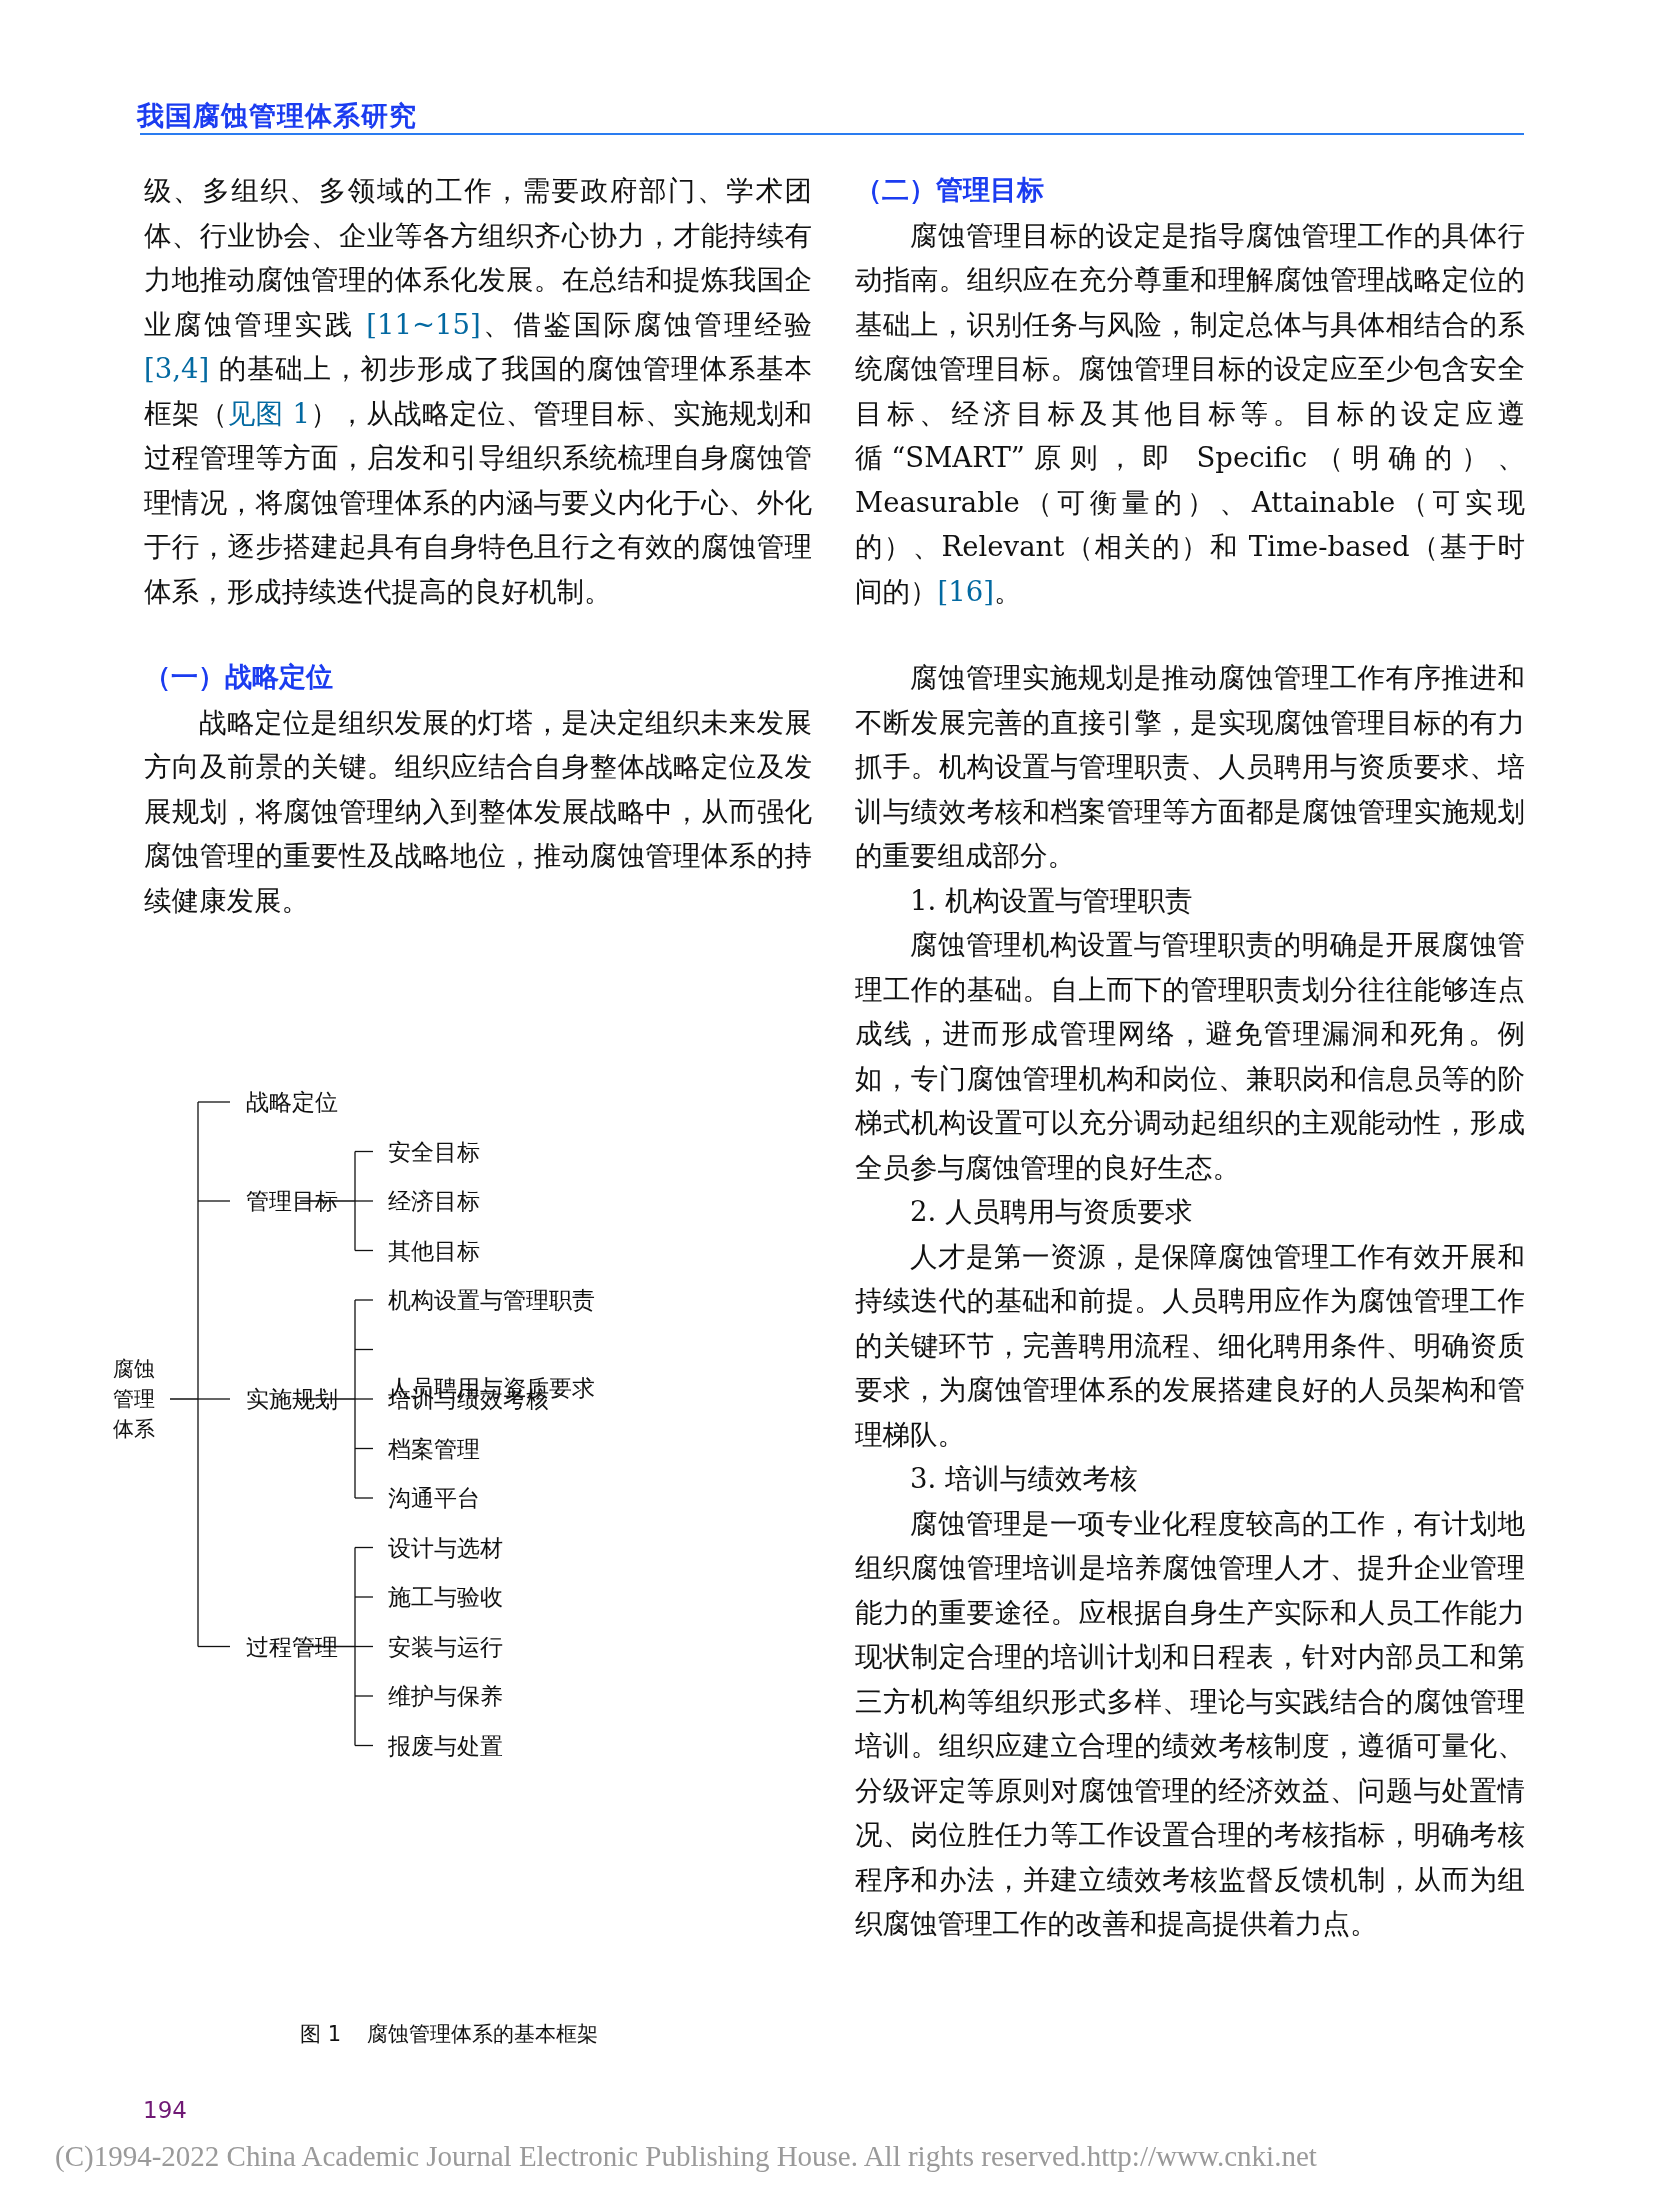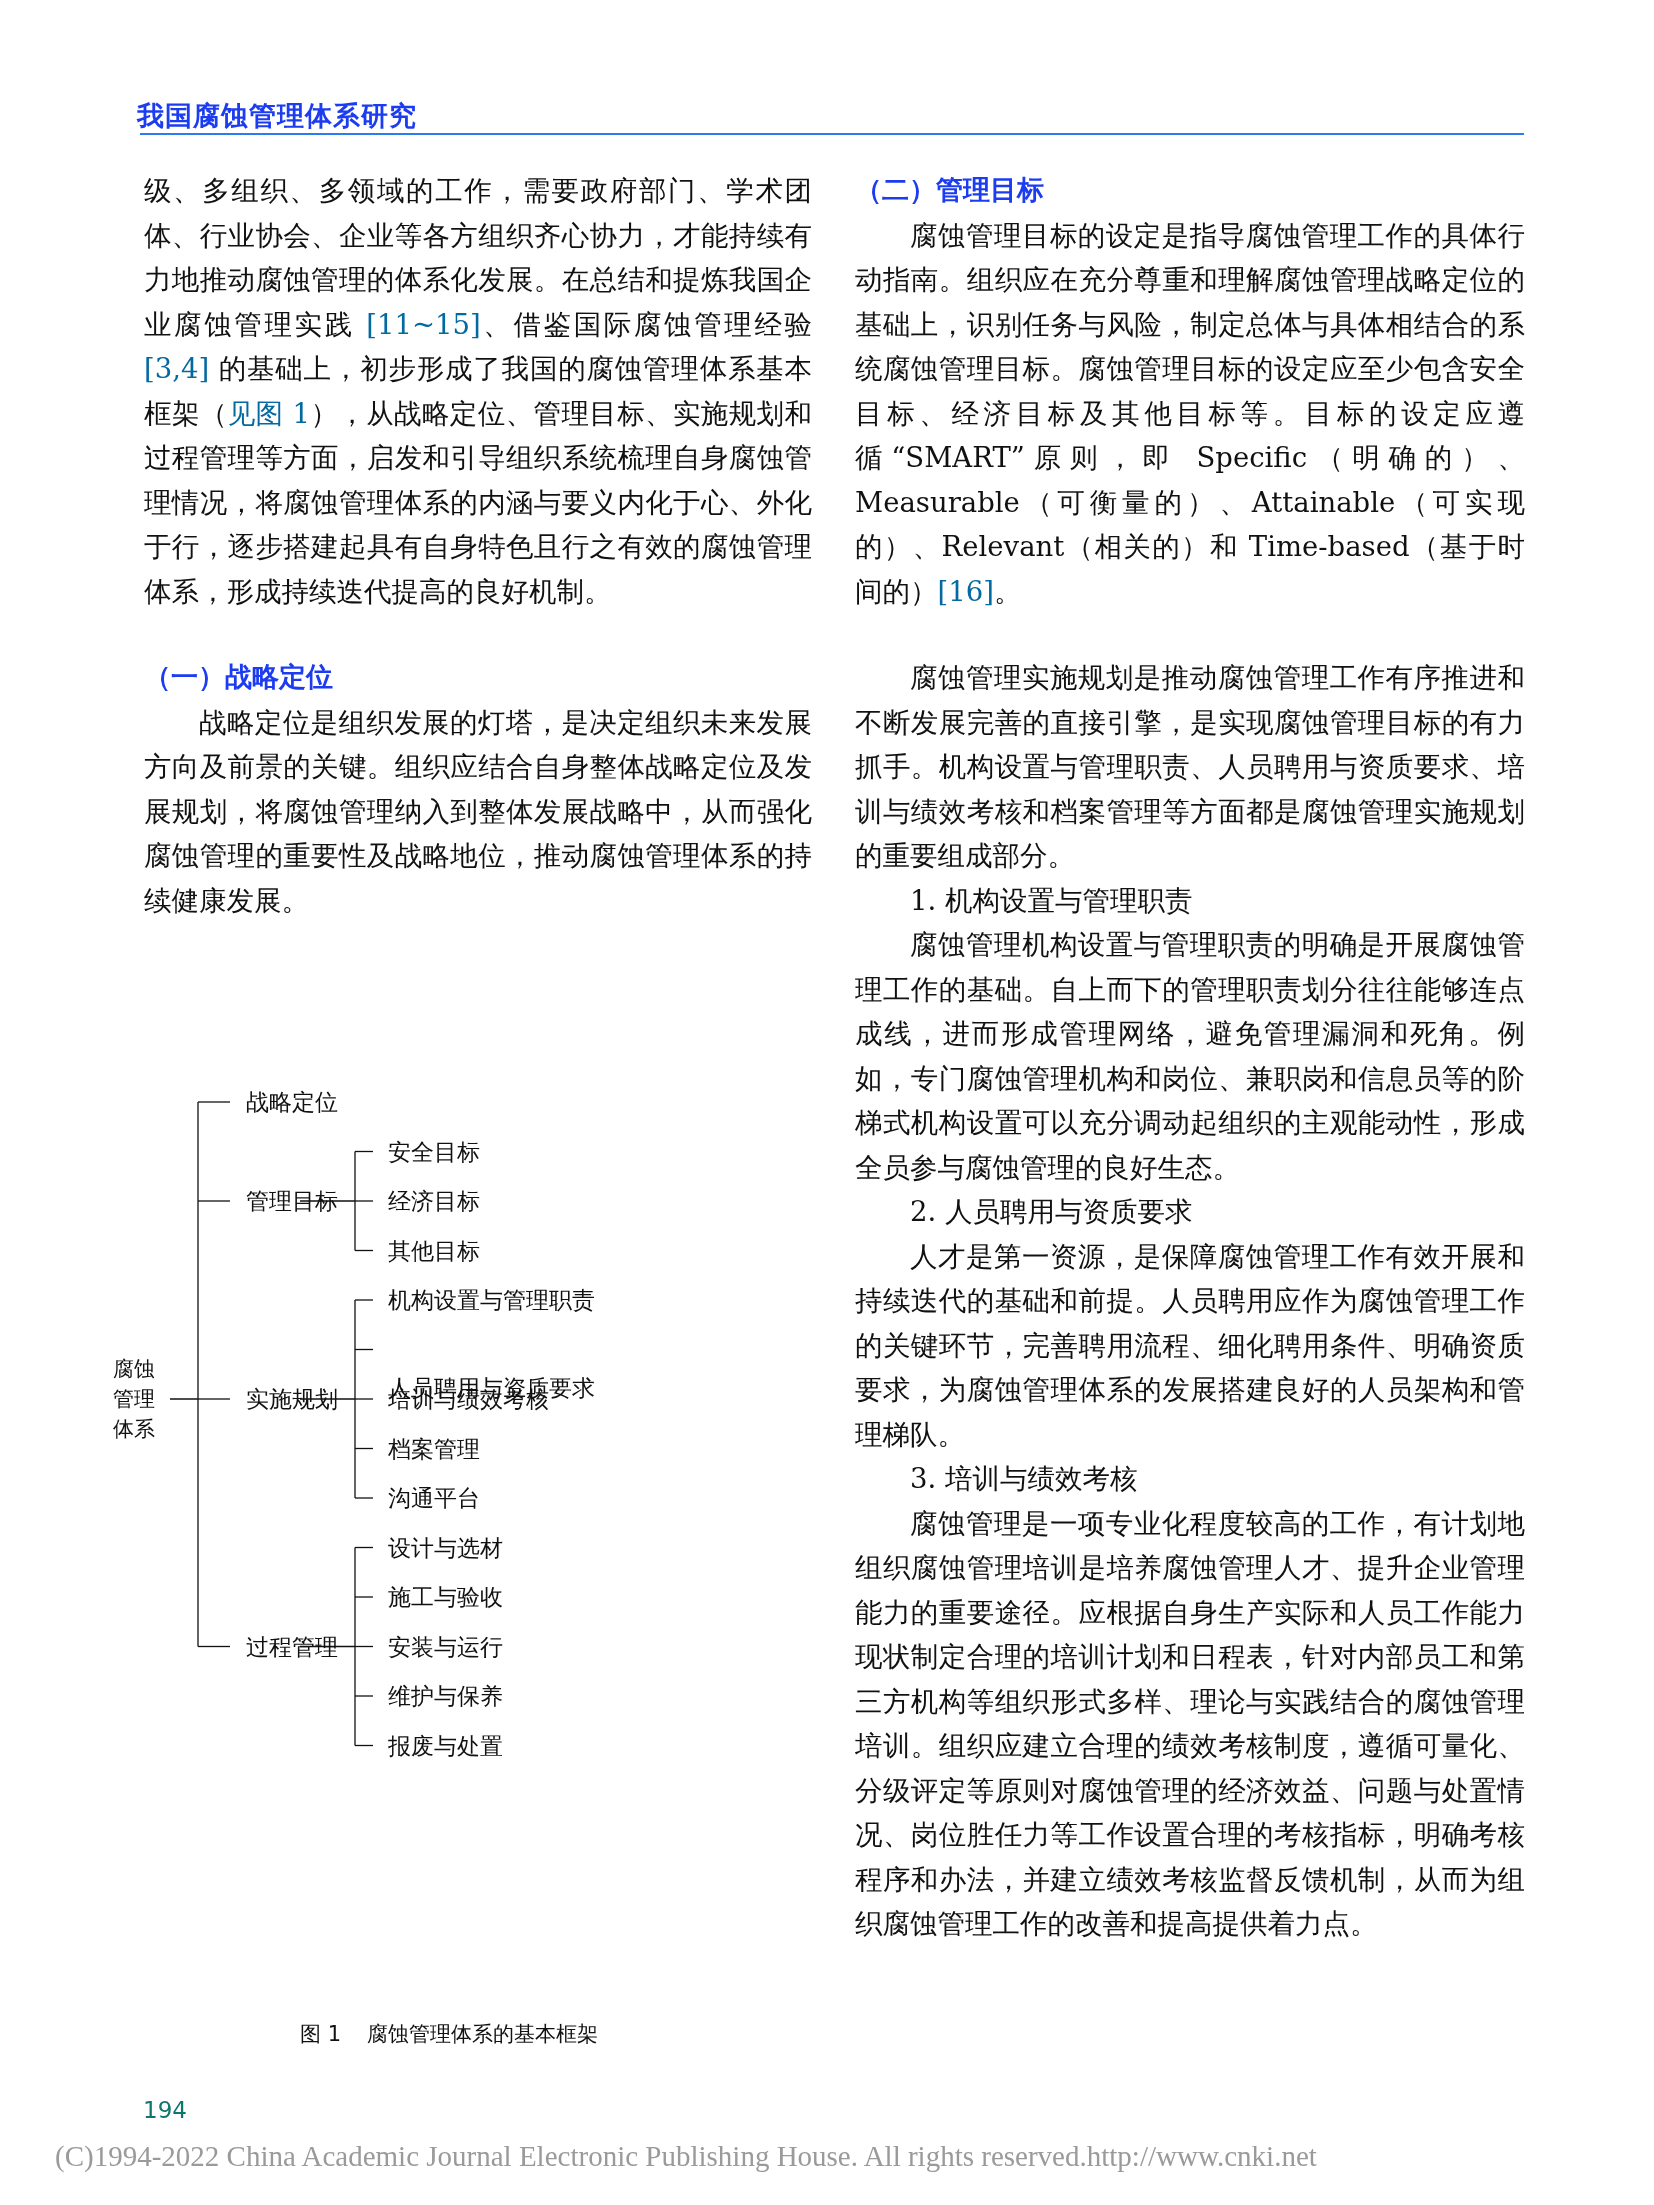--- a/index.html
+++ b/index.html
@@ -17,21 +17,21 @@
   .sec-head { font-family:"DejaVu Sans","Liberation Sans",sans-serif; color:#1b3cf0; font-size:27px; font-weight:bold; margin:0; }
   .gap { height:42px; }
   .subhead { text-indent:2em; margin:0; }
   
   .fig { position:absolute; left:170px; top:1090px; width:600px; height:900px; }
   .fig svg { position:absolute; left:0; top:0; }
   .node { position:absolute; font-size:23px; line-height:22px; white-space:nowrap; color:#111; }
   .root { width:48px; white-space:normal; line-height:30px; text-align:center; font-size:21px; }
   .caption { position:absolute; left:300px; top:2020px; font-family:"DejaVu Sans","Liberation Sans",sans-serif; font-size:21px; color:#111; }
   .caption .num { margin-right:26px; }
-  .page-num { position:absolute; left:143px; top:2097px; font-family:"DejaVu Sans","Liberation Sans",sans-serif; font-size:23px; color:#0f766e; }
+  .page-num { position:absolute; left:143px; top:2097px; font-family:"DejaVu Sans","Liberation Sans",sans-serif; font-size:23px; color:#701a75; }
   .copyright { position:absolute; left:55px; top:2140px; font-family:"Liberation Serif","DejaVu Serif",serif; font-size:29px; color:#9a9a9a; white-space:nowrap; }
   .copyright .url { }
 </style>
 </head>
 <body>
 
 <div class="running-head">我国腐蚀管理体系研究</div>
 <div class="head-rule"></div>
 
 <div class="col col-left">

